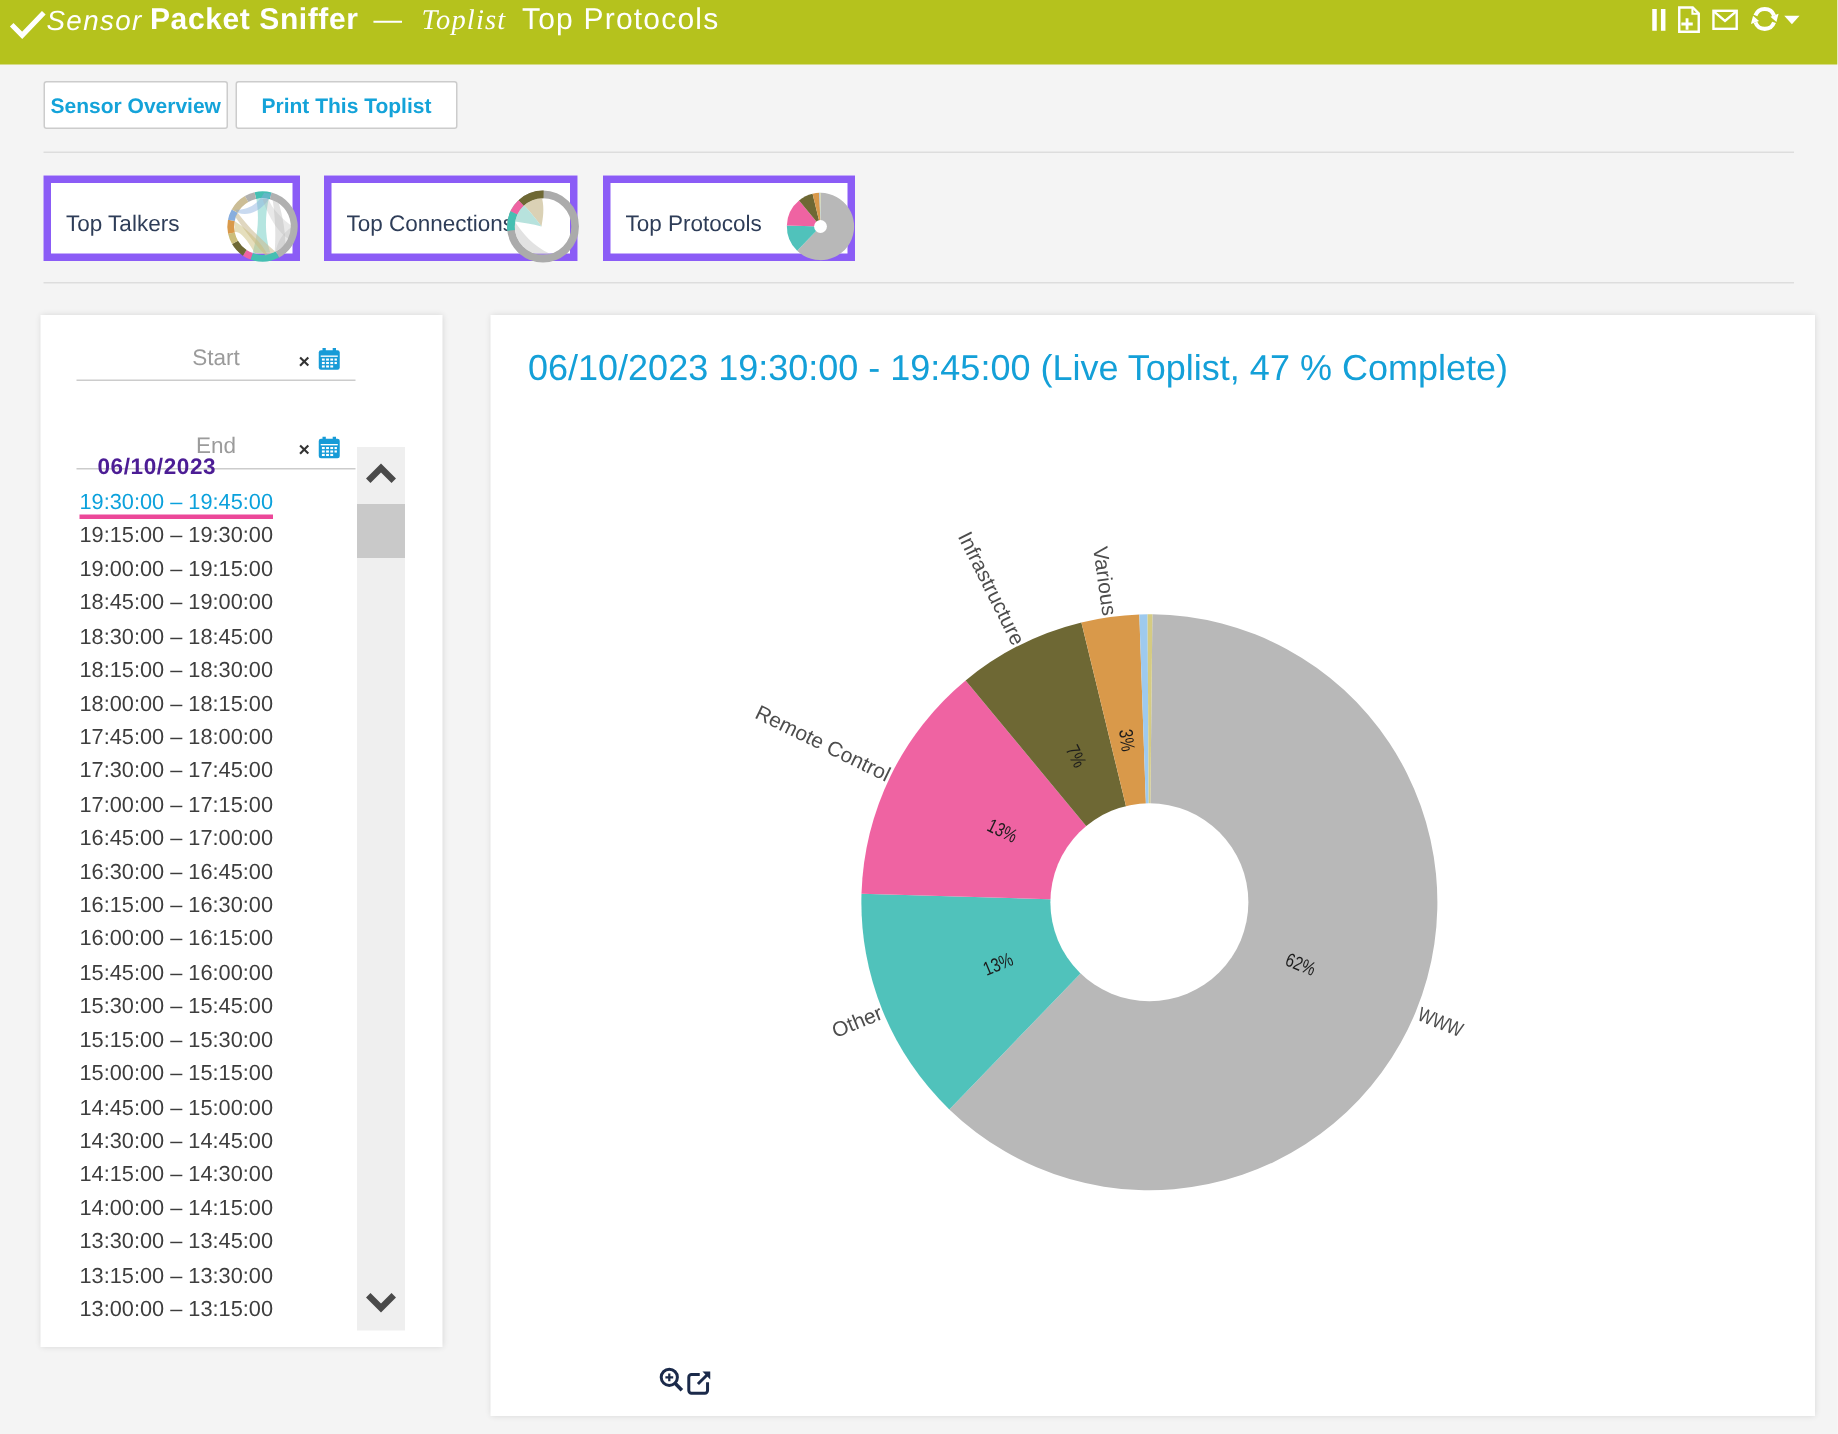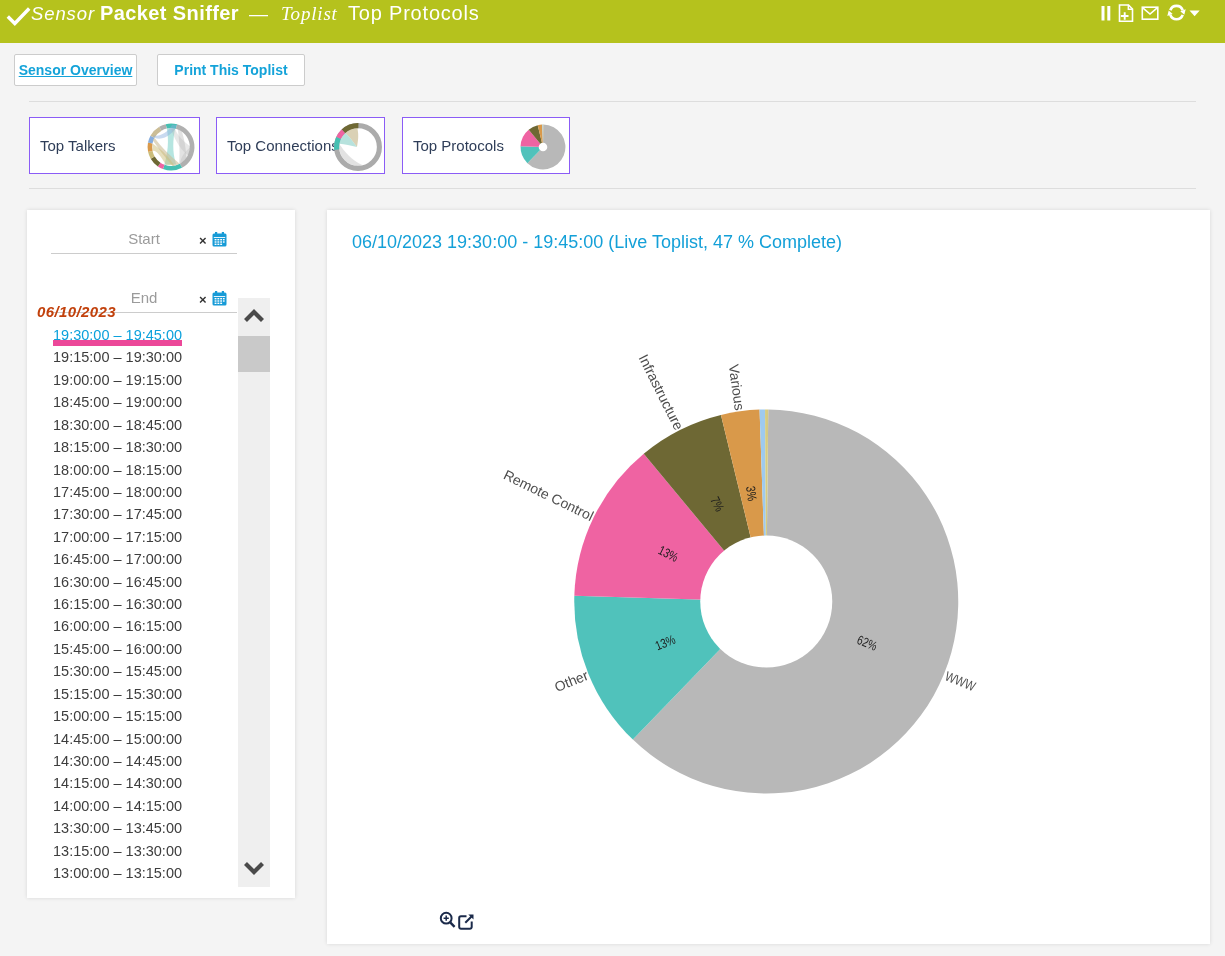--- a/index.html
+++ b/index.html
@@ -9,56 +9,56 @@
 
 #topbar { position:absolute; left:0; top:0; width:1225px; height:43px; background:#b5c21d; color:#fff; }
 #topbar .ck { position:absolute; left:6px; top:4px; }
 #topbar .t { position:absolute; top:0; height:27px; line-height:27px; white-space:nowrap; }
 .it { font-style:italic; }
 #icons { position:absolute; right:0; top:0; height:42px; }
 #icons svg { position:absolute; top:0; }
 
 
 .btn { position:absolute; top:54px; height:32px; background:#fff; border:1px solid #ccc; border-radius:2px; color:#14a3d9; font-size:14px; font-weight:bold; line-height:31px; text-align:center; }
-#btn1 { left:14px; width:123px;text-decoration:underline; }
+#btn1 { left:29px; width:123px; }
 #btn2 { left:157px; width:148px; }
 
 .sep { position:absolute; left:29px; width:1167px; height:0; border-top:1px solid #ddd; }
 
 
-.card { position:absolute; top:117px; height:57px; background:#fff; border:1px solid #8b5cf6; }
+.card { position:absolute; top:117px; height:57px; background:#fff; border:5px solid #8b5cf6; }
 .card .cl { position:absolute; left:10px; top:0; height:55px; line-height:55px; color:#2e3d58; font-size:15px; white-space:nowrap; }
 .card svg { position:absolute; top:3px; }
 #card1 { left:29px; width:171px; }
 #card2 { left:216px; width:169px; }
 #card3 { left:402px; width:168px; }
 
 
 #lpanel { position:absolute; left:27px; top:210px; width:268px; height:688px; background:#fff; box-shadow:0 0 4px rgba(0,0,0,0.12);text-align:center; }
 #rpanel { position:absolute; left:327px; top:210px; width:883px; height:734px; background:#fff; box-shadow:0 0 4px rgba(0,0,0,0.12); }
 
 
 .inp { position:absolute; left:24px; width:186px; border-bottom:1px solid #ccc; color:#9b9b9b; font-size:15px; }
 .inp .x { position:absolute; left:148px; top:3px; color:#333; font-size:13px; font-weight:bold; font-style:normal; }
 .inp svg { position:absolute; left:161px; top:2px; }
 #inpStart { top:20px; height:24px; }
 #inpEnd { top:50px; height:24px;margin-top:29px; }
 
-#datehead { position:absolute; left:10px; top:93px; font-size:15px; font-weight:bold; color:#c2410c; letter-spacing:0.4px;font-style:italic; }
+#datehead { position:absolute; left:38px; top:93px; font-size:15px; font-weight:bold; color:#4c1d95; letter-spacing:0.4px; }
 #dlist { position:absolute; left:26px; top:114px; font-size:14.5px; color:#3d3d3d; }
 #dlist div { height:22.43px; line-height:22.43px; white-space:nowrap; }
-#dlist .sel { color:#0ba1dc; border-bottom:6px solid #ec4899; display:inline-block; height:21.4px; line-height:21.4px; }
+#dlist .sel { color:#0ba1dc; border-bottom:3px solid #ec4899; display:inline-block; height:21.4px; line-height:21.4px; }
 
 
 #sbar { position:absolute; left:211px; top:88px; width:32px; height:589px; background:#efefef; }
 #sthumb { position:absolute; left:211px; top:126px; width:32px; height:36px; background:#c9c9c9; }
 #sup, #sdown { position:absolute; left:211px; width:32px; height:20px; }
 
 
-#title { position:absolute; left:25px; top:22px; font-size:18px; color:#14a0d8;text-align:center; }
+#title { position:absolute; left:25px; top:22px; font-size:24px; color:#14a0d8;text-align:center; }
 .bicons { position:absolute; left:112px; top:701px; }
 </style>
 </head>
 <body>
 <div id="page">
   <div id="topbar">
     <svg class="ck" width="25" height="24" viewBox="0 0 25 24">
         <path d="M1.8 12.5 L8.8 19.5 L23.2 4.5" stroke="#fff" stroke-width="3.4" fill="none"></path>
       </svg>
     <span class="t it" style="left:31px; font-size:18.5px; letter-spacing:0.9px;">Sensor</span>

